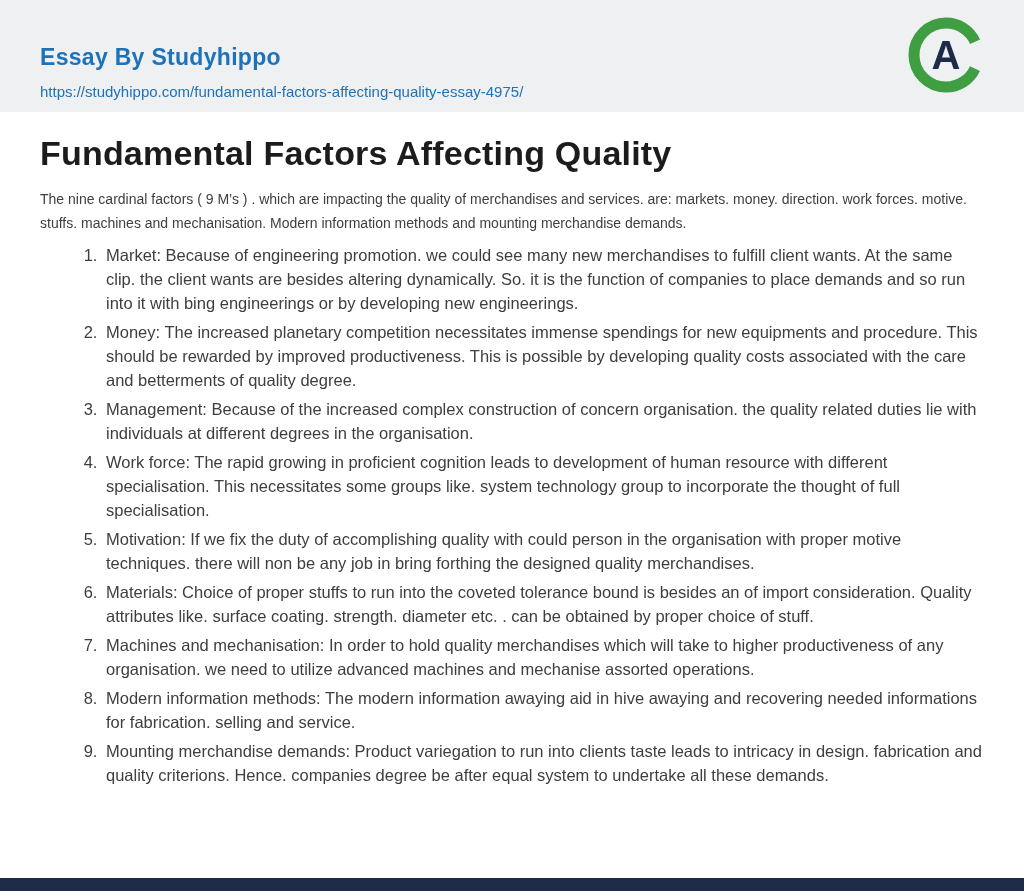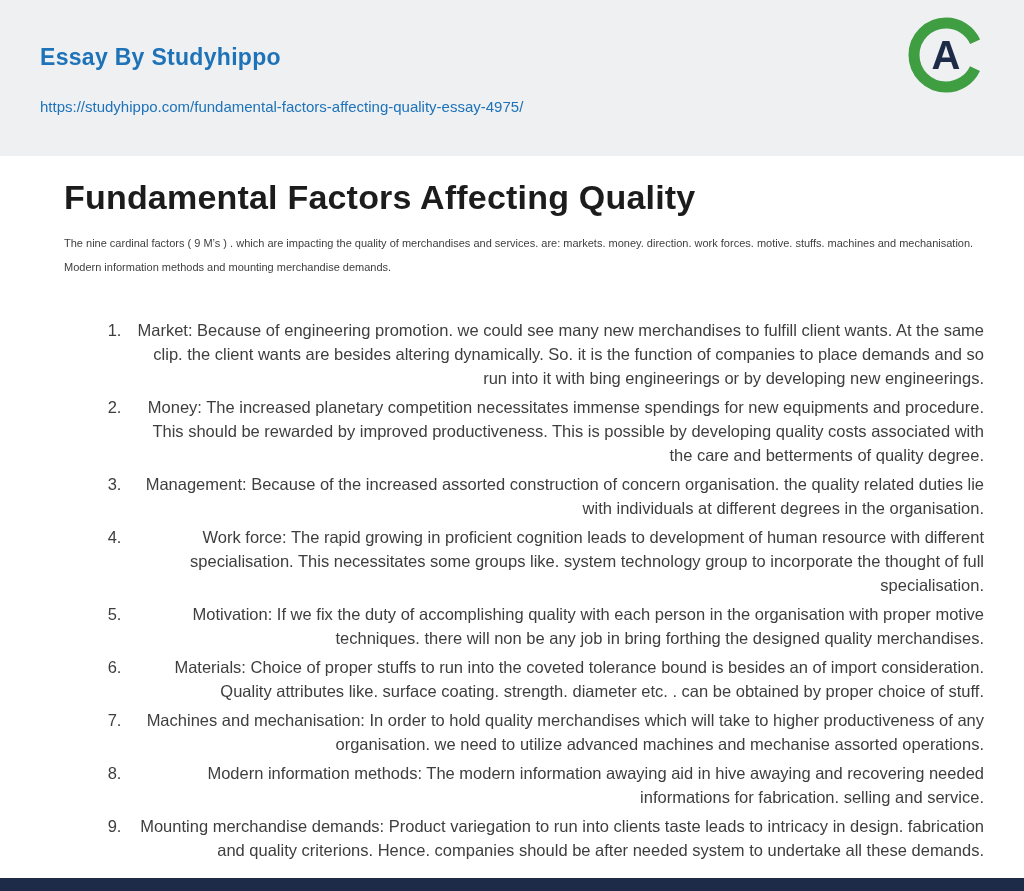--- a/index.html
+++ b/index.html
@@ -9,33 +9,33 @@
     height: 891px;
     position: relative;
     background: #ffffff;
     font-family: "Liberation Sans", sans-serif;
     overflow: hidden;
   }
 
   
   .header {
     background: #eef0f2;
-    height: 156px;
+    height: 112px;
     padding: 44px 40px 0 40px;
     position: relative;
   }
   .site-title {
     color: #1d72b8;
     font-size: 23px;
     font-weight: 700;
     letter-spacing: 0.3px;
   }
   .page-url {
     display: inline-block;
-    margin-top: 27px;
+    margin-top: 12px;
     color: #1d72b8;
     font-size: 15px;
     text-decoration: none;
     cursor: pointer;
   }
   .logo {
     position: absolute;
     top: 16px;
     right: 39px;
     width: 78px;
@@ -45,43 +45,42 @@
   .logo svg { display: block; width: 100%; height: 100%; }
   .logo .logo-letter-text {
     font-family: "Liberation Sans", sans-serif;
     font-weight: 700;
     font-size: 40px;
     fill: #1e2b48;
   }
 
   
   .main {
-    padding: 22px 40px 0 64px;
+    padding: 22px 40px 0 40px;
   }
   .essay-title {
     font-size: 34px;
     font-weight: 800;
     color: #1c1c1c;
     letter-spacing: 0.2px;
     margin-bottom: 14px;
   }
   .essay-intro {
-    font-size: 11px;
+    font-size: 14px;
     line-height: 24px;
     color: #3e3e3e;
-    margin-bottom: 39px;
+    margin-bottom: 8px;
     max-width: 944px;
   }
   .essay-list {
     padding-left: 62px;
     font-size: 16.5px;
     line-height: 24px;
     color: #3e3e3e;
     max-width: 948px;
-    text-align: right;
   }
   .essay-list li {
     padding-left: 4px;
     margin-bottom: 5px;
   }
 
   
   .footer-bar {
     position: absolute;
     left: 0;
@@ -107,23 +106,23 @@
 </div>
 
 <div class="main">
   <h1 class="essay-title">Fundamental Factors Affecting Quality</h1>
 
   <p class="essay-intro">The nine cardinal factors ( 9 M’s ) . which are impacting the quality of merchandises and services. are: markets. money. direction. work forces. motive. stuffs. machines and mechanisation. Modern information methods and mounting merchandise demands.</p>
 
   <ol class="essay-list">
     <li> Market: Because of engineering promotion. we could see many new merchandises to fulfill client wants. At the same clip. the client wants are besides altering dynamically. So. it is the function of companies to place demands and so run into it with bing engineerings or by developing new engineerings.</li>
     <li> Money: The increased planetary competition necessitates immense spendings for new equipments and procedure. This should be rewarded by improved productiveness. This is possible by developing quality costs associated with the care and betterments of quality degree.</li>
-    <li>Management: Because of the increased assorted construction of concern organisation. the quality related duties lie with individuals at different degrees in the organisation.</li>
+    <li>Management: Because of the increased complex construction of concern organisation. the quality related duties lie with individuals at different degrees in the organisation.</li>
     <li>Work force: The rapid growing in proficient cognition leads to development of human resource with different specialisation. This necessitates some groups like. system technology group to incorporate the thought of full specialisation.</li>
-    <li>Motivation: If we fix the duty of accomplishing quality with each person in the organisation with proper motive techniques. there will non be any job in bring forthing the designed quality merchandises.</li>
+    <li>Motivation: If we fix the duty of accomplishing quality with could person in the organisation with proper motive techniques. there will non be any job in bring forthing the designed quality merchandises.</li>
     <li> Materials: Choice of proper stuffs to run into the coveted tolerance bound is besides an of import consideration. Quality attributes like. surface coating. strength. diameter etc. . can be obtained by proper choice of stuff.</li>
     <li> Machines and mechanisation: In order to hold quality merchandises which will take to higher productiveness of any organisation. we need to utilize advanced machines and mechanise assorted operations.</li>
     <li> Modern information methods: The modern information awaying aid in hive awaying and recovering needed informations for fabrication. selling and service.</li>
-    <li>Mounting merchandise demands: Product variegation to run into clients taste leads to intricacy in design. fabrication and quality criterions. Hence. companies should be after needed system to undertake all these demands.</li>
+    <li>Mounting merchandise demands: Product variegation to run into clients taste leads to intricacy in design. fabrication and quality criterions. Hence. companies degree be after equal system to undertake all these demands.</li>
   </ol>
 </div>
 
 <div class="footer-bar"></div>
 
 </body></html>

